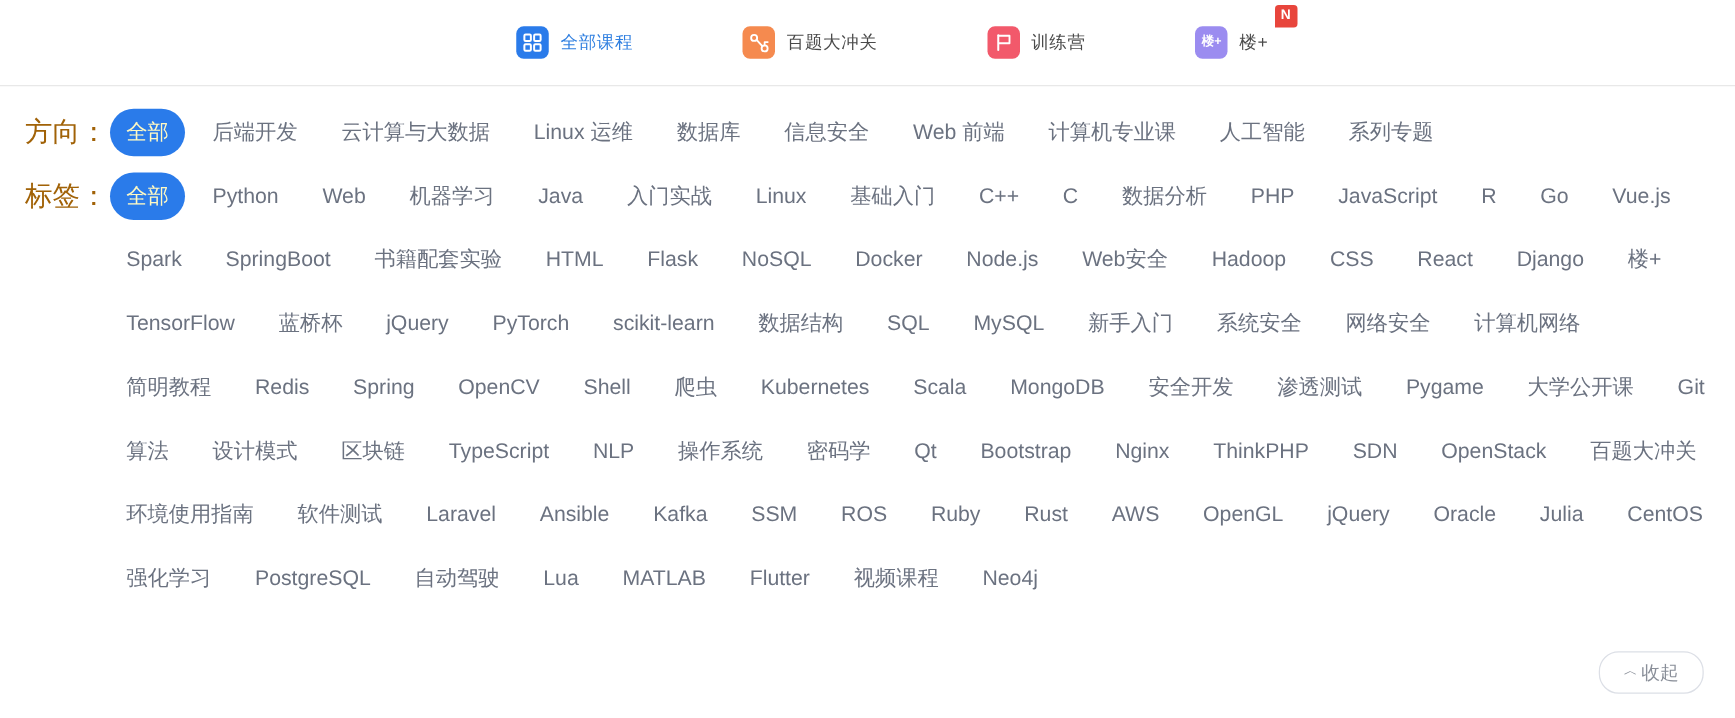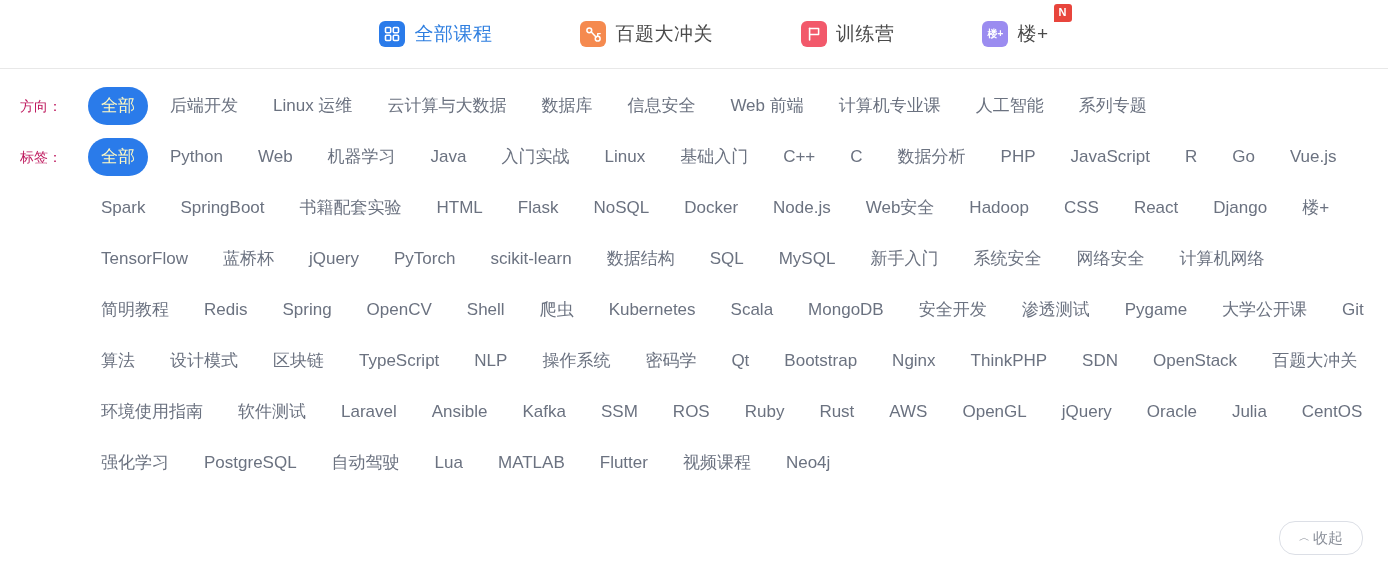--- a/index.html
+++ b/index.html
@@ -43,21 +43,21 @@
     width: 26px;
     height: 26px;
     border-radius: 6px;
     display: flex;
     align-items: center;
     justify-content: center;
     flex: none;
   }
   .nav-icon svg { display: block; }
   .nav-label {
-    font-size: 19px;
+    font-size: 14px;
     color: #4a4a4a;
     letter-spacing: 0.5px;
   }
   .nav-item.active .nav-label { color: #2f7fe0; }
 
   .nav-icon.grid { background: #2a7bea; }
   .nav-icon.path { background: #f58a4f; }
   .nav-icon.flag { background: #f2596b; }
   .nav-icon.lou  { background: #9b8cf0; color: #fff; font-size: 10px;
                    font-weight: bold; line-height: 1; }
@@ -81,22 +81,22 @@
     position: relative;
     height: 504px;
     box-sizing: border-box;
   }
   .filter-row {
     display: flex;
     align-items: flex-start;
     padding-left: 20px;
   }
   .filter-label {
-    font-size: 14px;
-    color: #be185d;
+    font-size: 22px;
+    color: #a16207;
     width: 68px;
     flex: none;
     line-height: 38px;
     white-space: nowrap;
   }
   .chips {
     display: flex;
     flex-wrap: wrap;
     align-items: flex-start;
     flex: 1;
@@ -196,22 +196,22 @@
   </div>
 </div>
 
 <div class="filters">
 
   <div class="filter-row row-directions">
     <div class="filter-label">方向：</div>
     <div class="chips" id="direction-chips">
         <div class="chip active">全部</div>
         <div class="chip">后端开发</div>
+        <div class="chip">云计算与大数据</div>
         <div class="chip">Linux 运维</div>
-        <div class="chip">云计算与大数据</div>
         <div class="chip">数据库</div>
         <div class="chip">信息安全</div>
         <div class="chip">Web 前端</div>
         <div class="chip">计算机专业课</div>
         <div class="chip">人工智能</div>
         <div class="chip">系列专题</div>
       </div>
   </div>
 
   <div class="filter-row row-tags">

